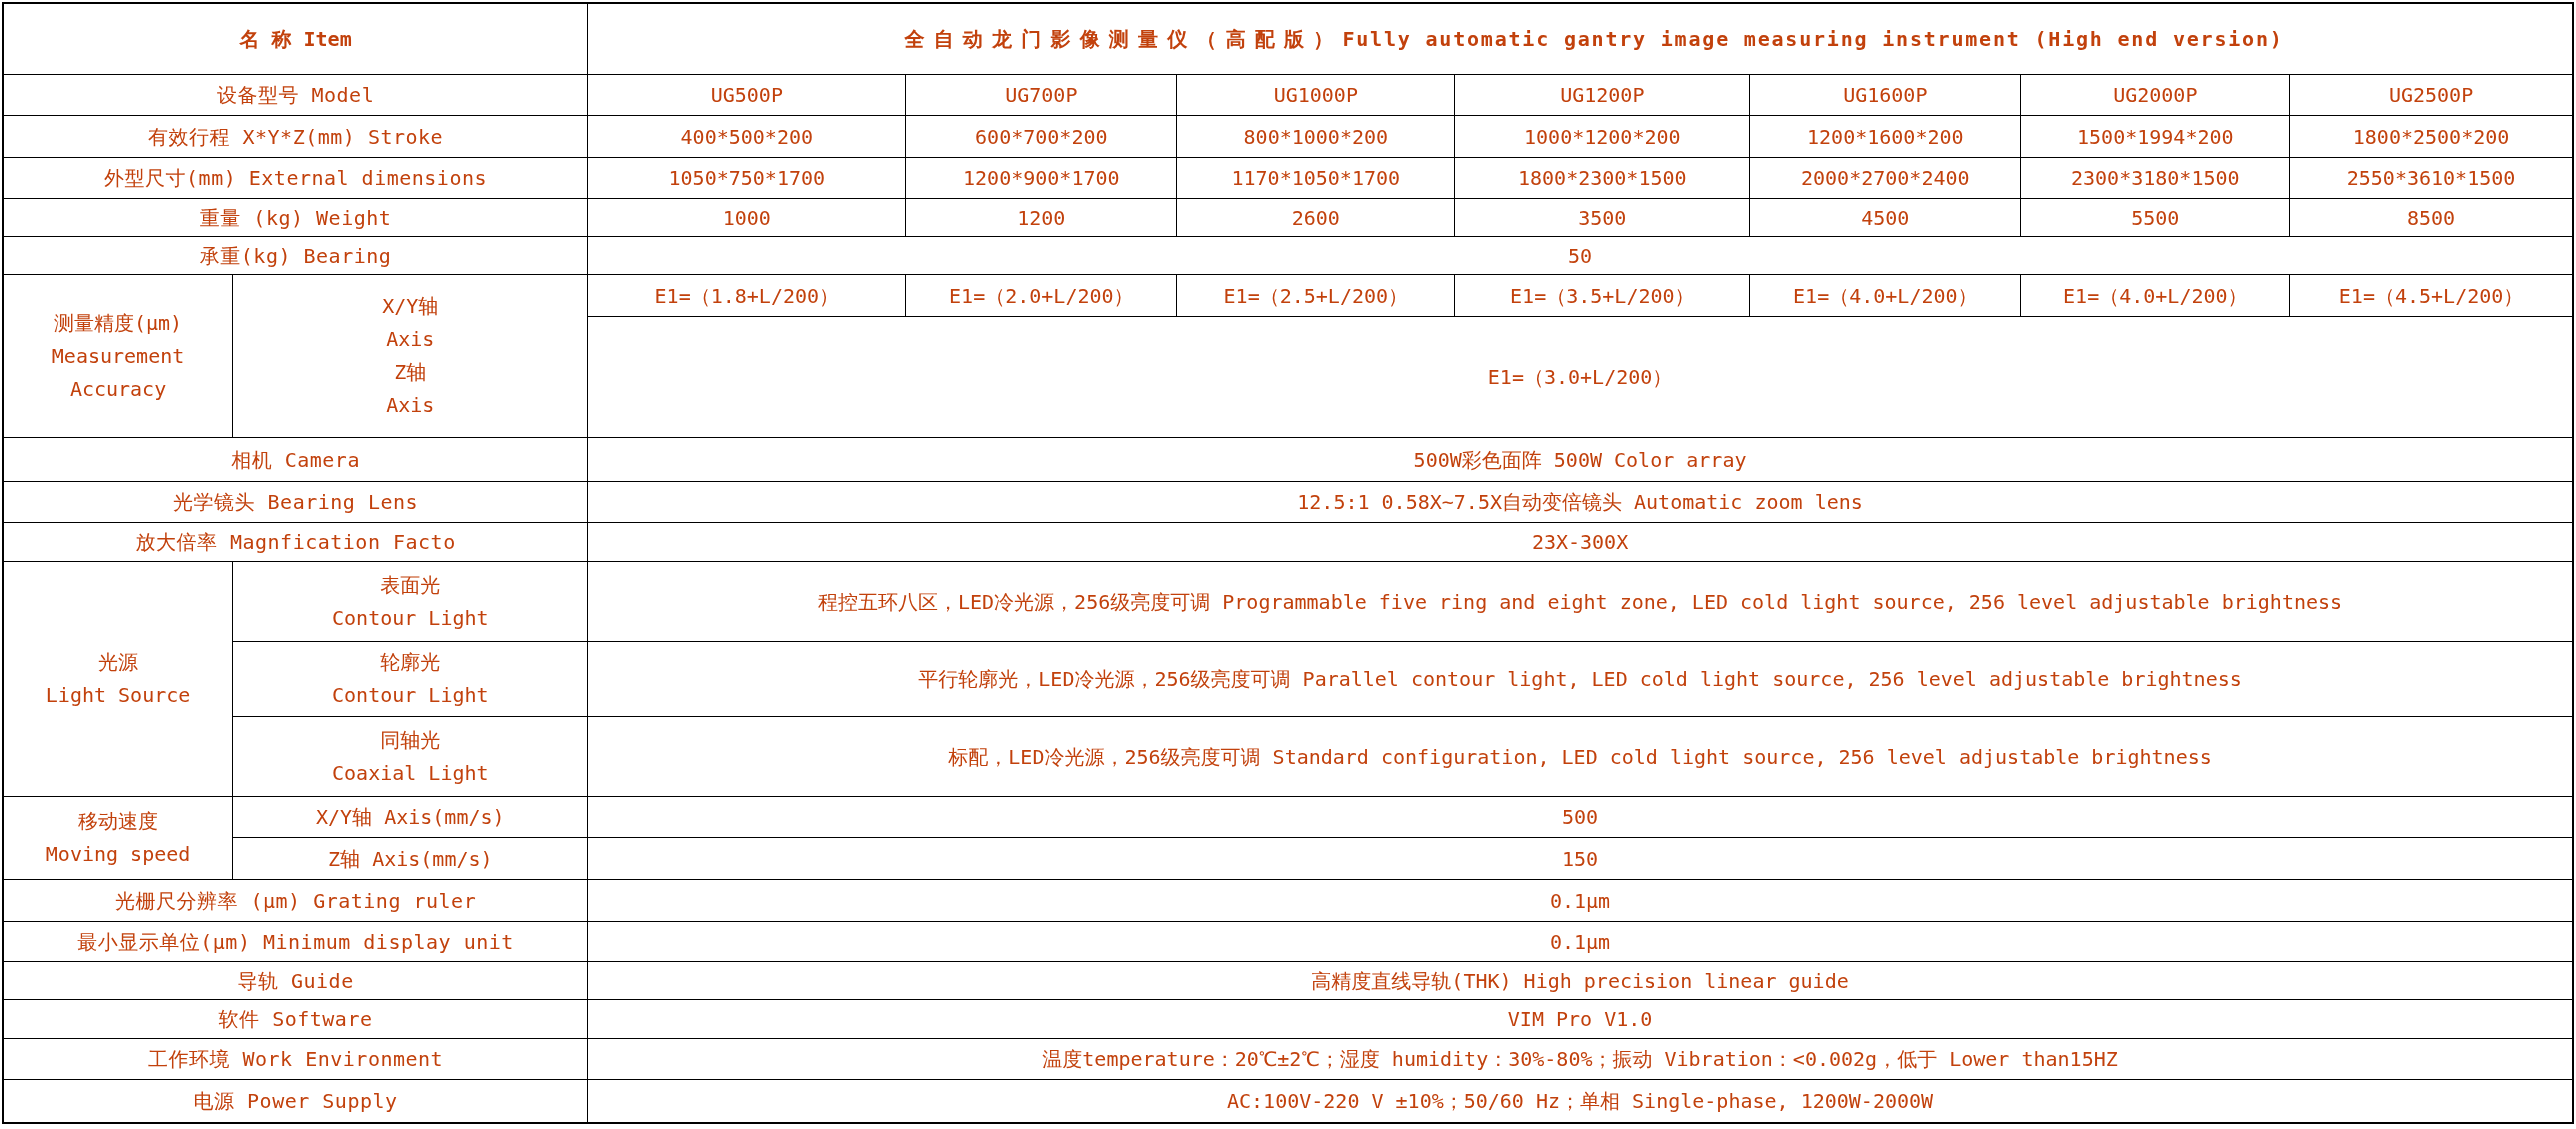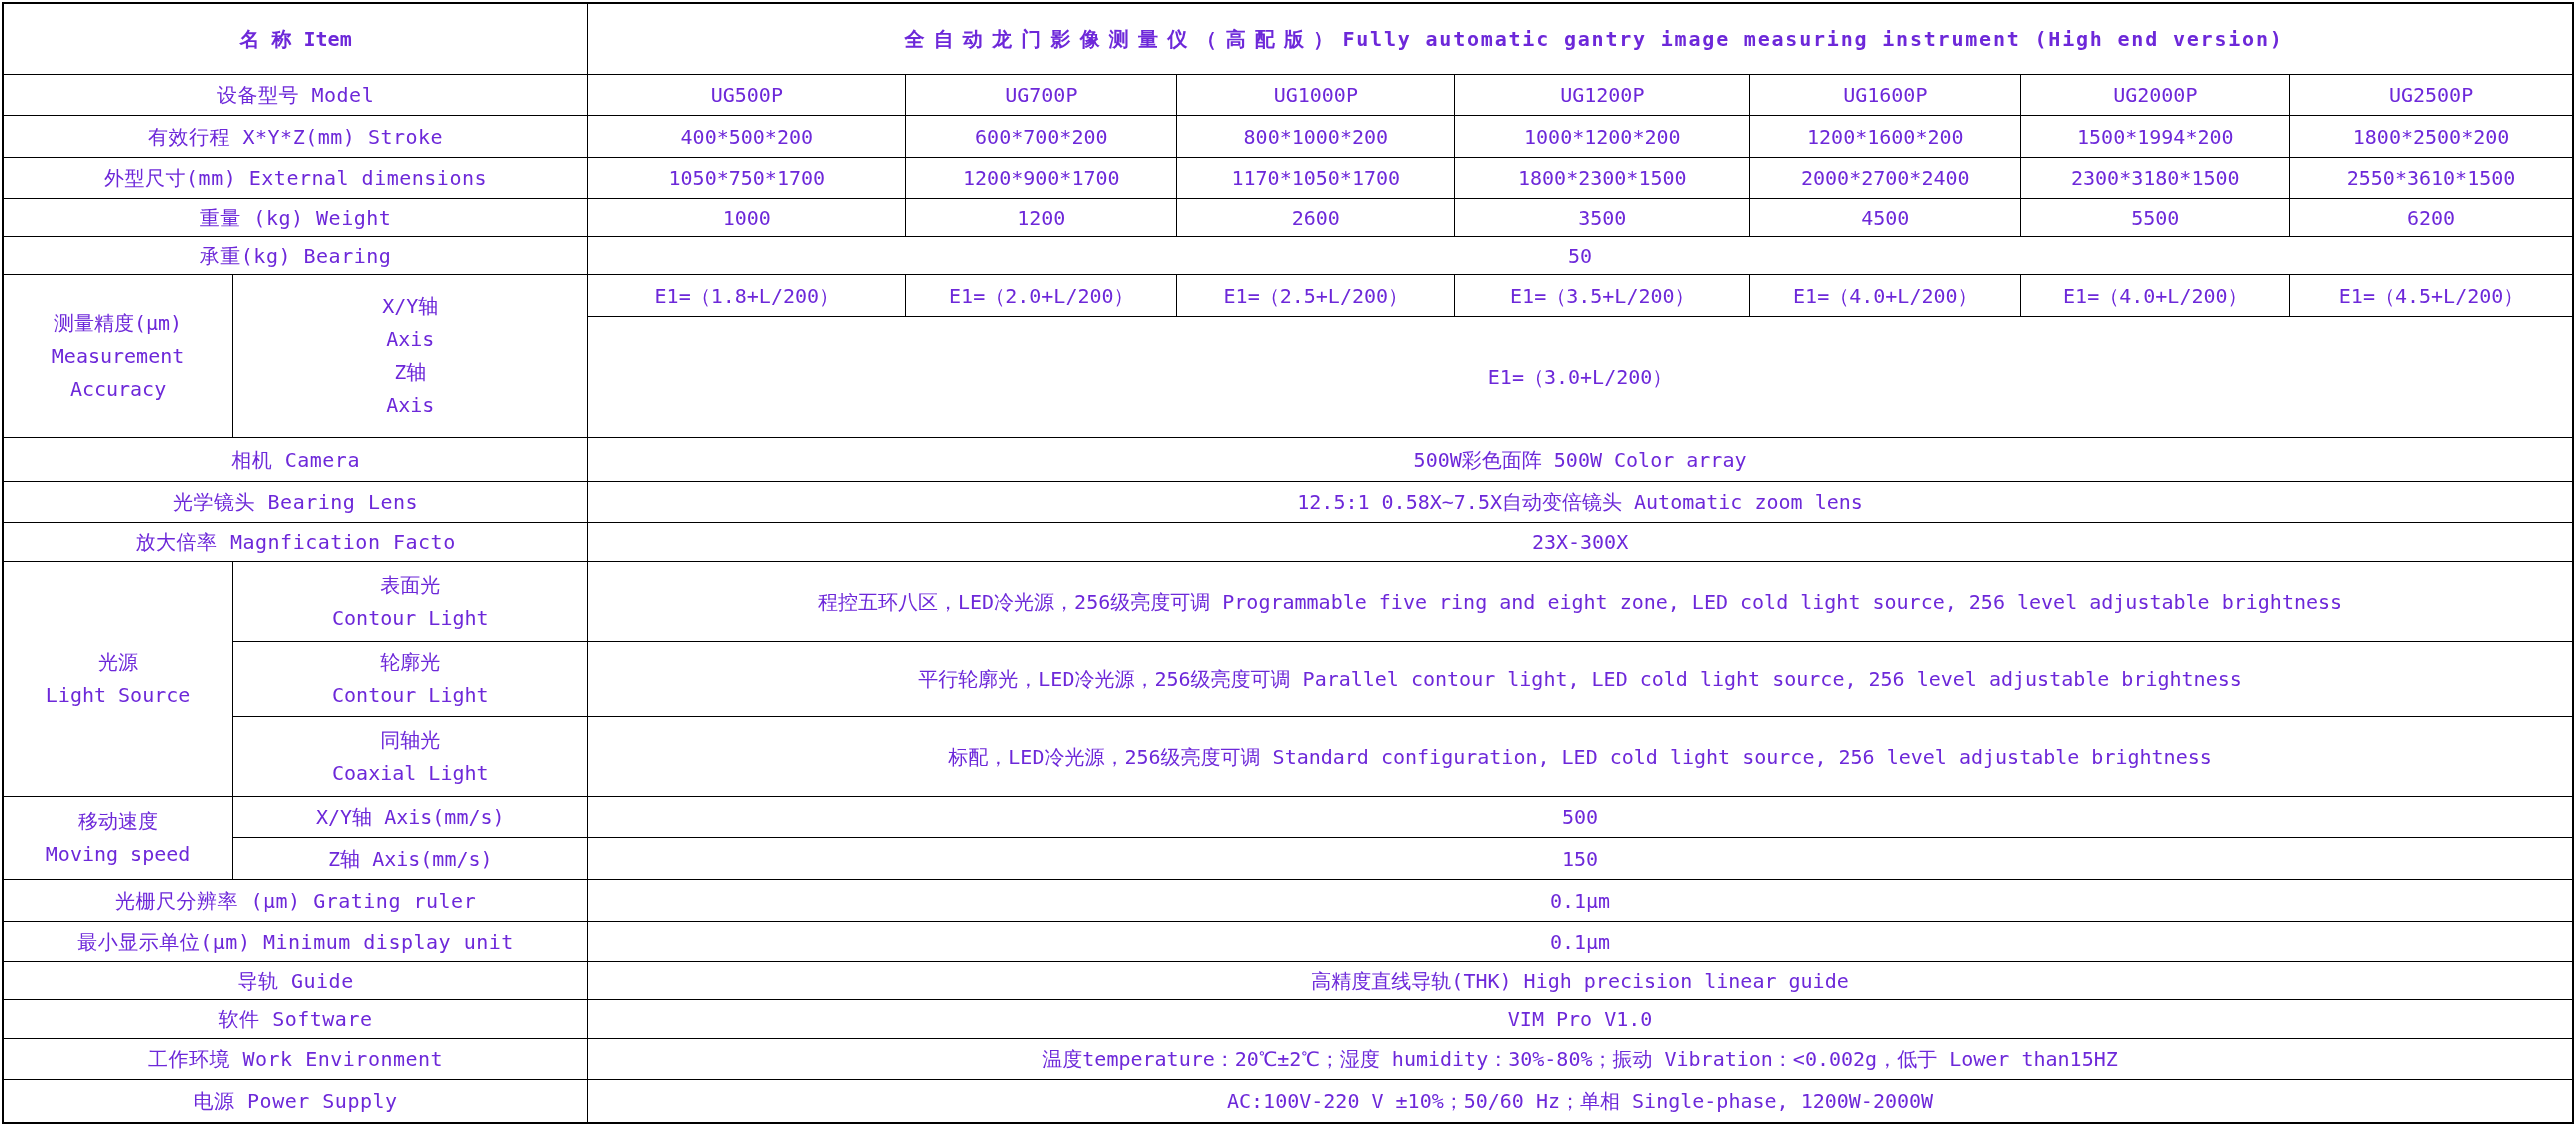--- a/index.html
+++ b/index.html
@@ -2,21 +2,21 @@
 <html style="font-size:14.7px"><head>
 <meta charset="utf-8">
 <style>
   html, body { margin: 0; padding: 0; background: #ffffff; }
   body { width: 2576px; height: 1129px; overflow: hidden; position: relative; }
   .spec-table {
     position: absolute; left: 1.8px; top: 1.8px;
     border-collapse: collapse; table-layout: fixed;
     border: 2.8px solid #000;
     font-family: "DejaVu Sans Mono", "Liberation Mono", monospace;
-    color: #6d28d9;
+    color: #c2410c;
   }
   .spec-table td {
     border: 1.8px solid #000;
     text-align: center; vertical-align: middle;
     padding: 0; overflow: hidden; white-space: nowrap;
     font-size: 20px; line-height: 1.2;
   }
   .spec-table td.thin { border-width: 0.9px; text-align: center; }
   .label { letter-spacing: 0.5px; }
   .title-cell { font-size: 28px; font-weight: bold; letter-spacing: 1.8px; }
@@ -83,21 +83,21 @@
   </tr>
 
   <tr style="height:38px">
     <td colspan="2" class="label">重量 (kg) Weight</td>
     <td class="thin">1000</td>
     <td class="thin">1200</td>
     <td class="thin">2600</td>
     <td class="thin">3500</td>
     <td class="thin">4500</td>
     <td class="thin">5500</td>
-    <td class="thin">6200</td>
+    <td class="thin">8500</td>
   </tr>
 
   <tr style="height:38px">
     <td colspan="2" class="label">承重(kg) Bearing</td>
     <td colspan="7">50</td>
   </tr>
 
   <tr style="height:42px">
     <td rowspan="2" class="stack">
       <span>测量精度(μm)</span>

